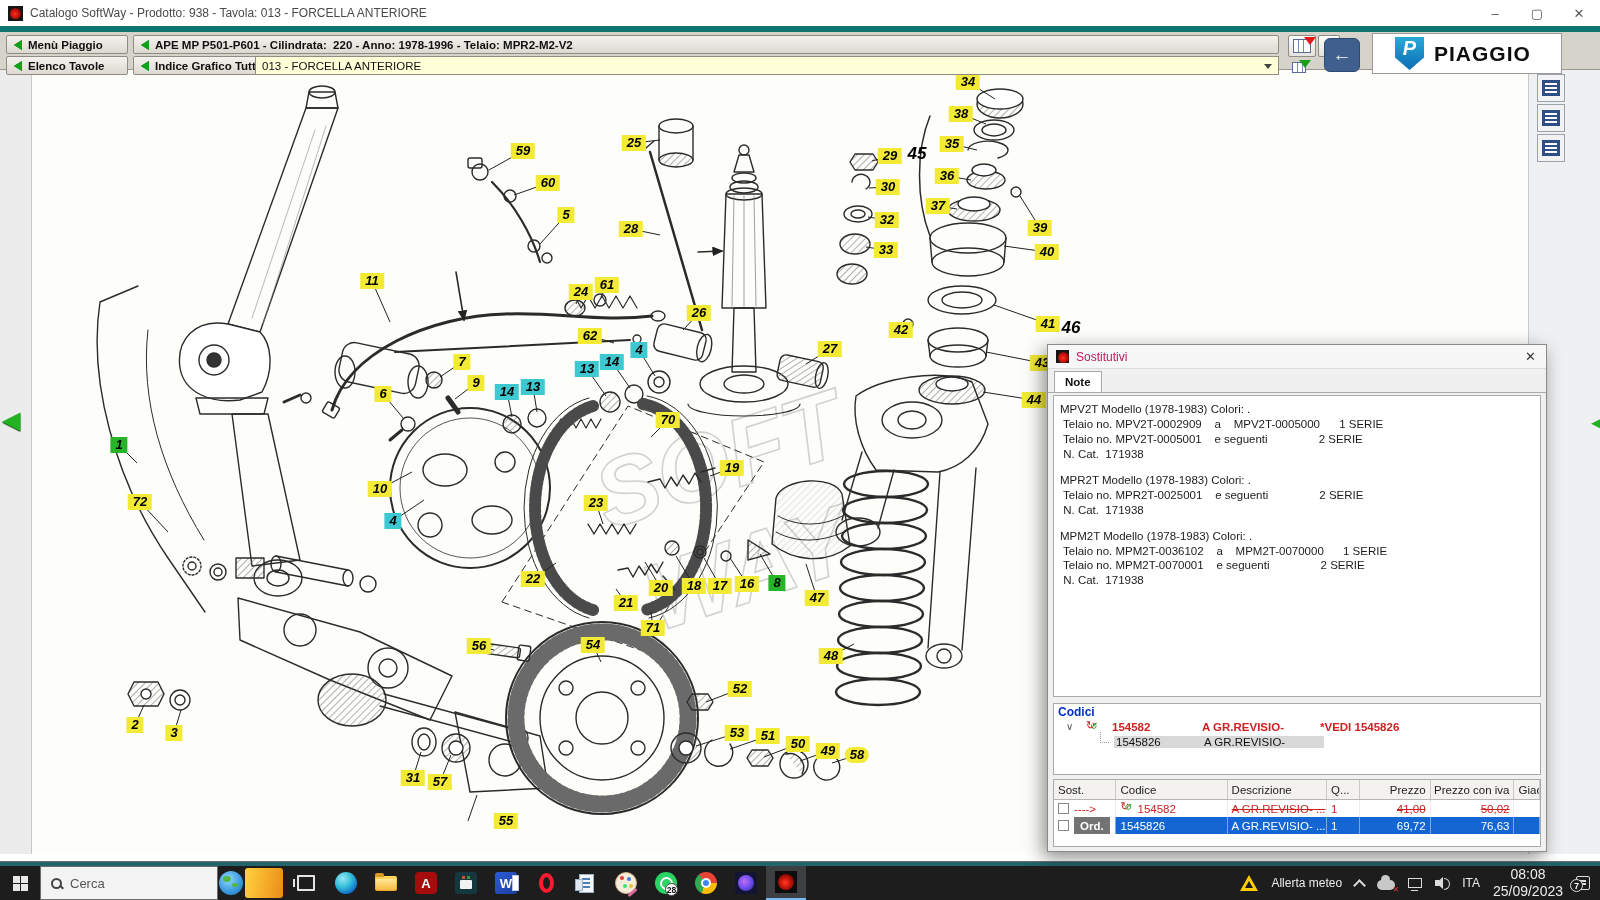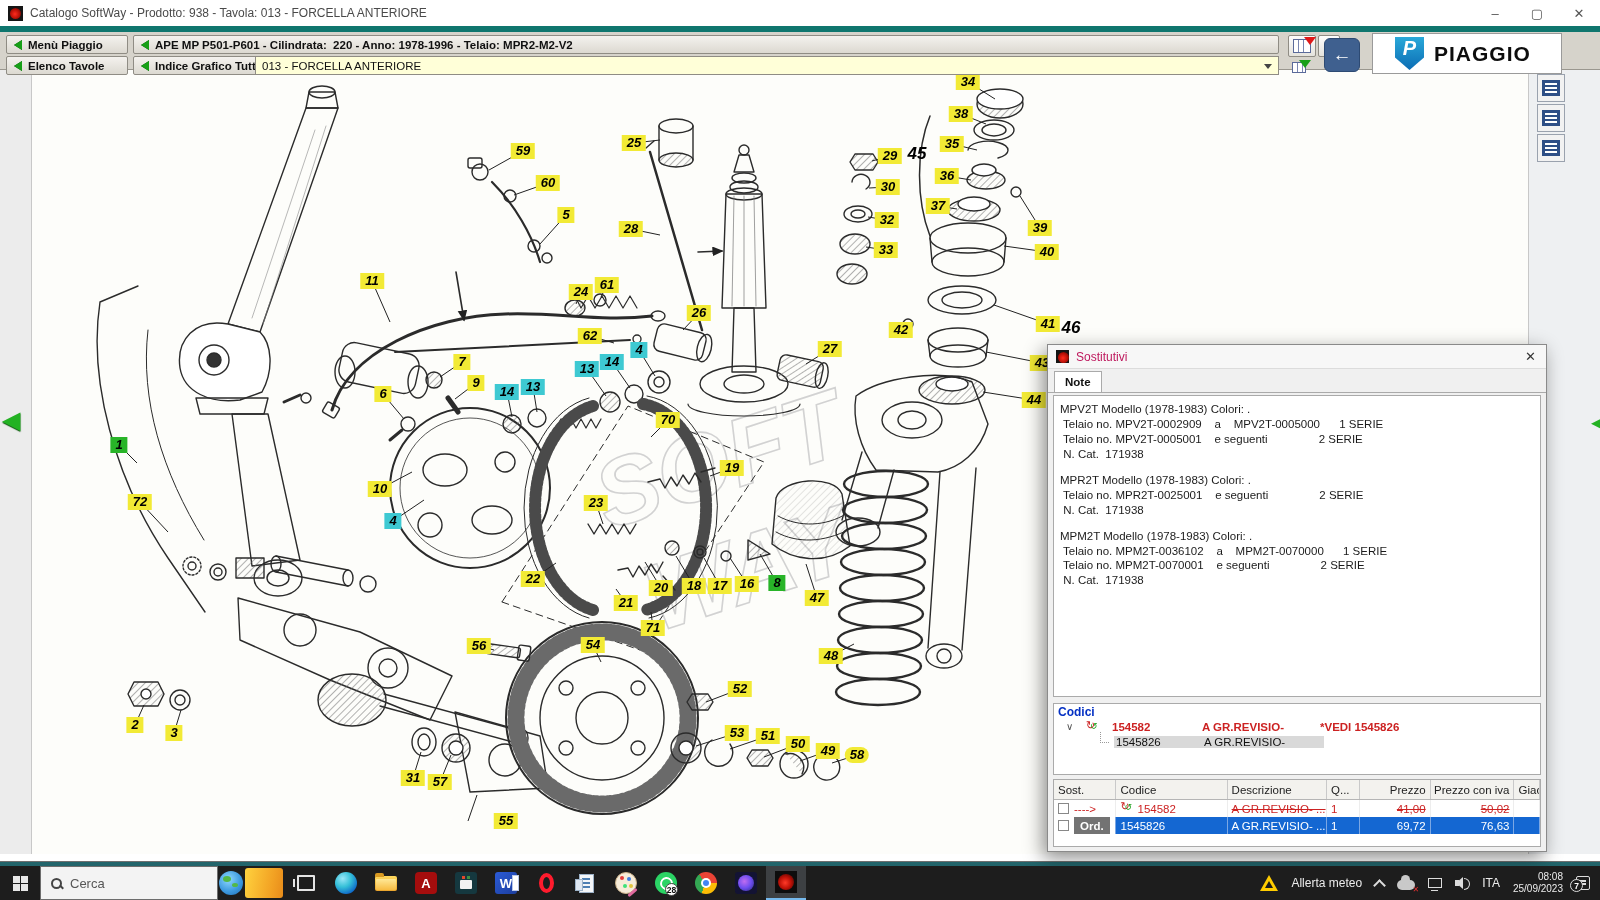--- a/index.html
+++ b/index.html
@@ -202,21 +202,21 @@
   .cloudx::before{content:"";position:absolute;left:4px;top:-5px;width:9px;height:9px;border-radius:50%;background:#c9c9c9;}
   .cloudx::after{content:"✕";position:absolute;right:-4px;bottom:-4px;color:#e23030;font-size:8px;font-weight:bold;}
   .neticon{position:relative;width:14px;height:10px;border:1.5px solid #dcdcdc;box-sizing:border-box;}
   .neticon::after{content:"";position:absolute;left:2px;bottom:-4px;width:7px;height:1.5px;background:#dcdcdc;}
   .volicon{position:relative;width:14px;height:12px;}
   .volicon::before{content:"";position:absolute;left:0;top:3px;width:4px;height:6px;background:#dcdcdc;}
   .volicon::after{content:"";position:absolute;left:1px;top:0;width:0;height:0;border-top:6px solid transparent;
       border-bottom:6px solid transparent;border-right:7px solid #dcdcdc;}
   .volarc{position:absolute;left:9px;top:1px;width:5px;height:10px;border:1.5px solid #dcdcdc;border-left:none;
       border-radius:0 6px 6px 0;}
-  .clock{color:#ececec;font-size:10px;text-align:right;line-height:1.2;}
+  .clock{color:#ececec;font-size:14px;text-align:center;line-height:1.2;}
   .notif{position:relative;width:14px;height:14px;border:1.5px solid #dcdcdc;border-radius:2px;box-sizing:border-box;}
   .notif::before{content:"";position:absolute;left:2px;top:3px;width:7px;height:1.5px;background:#dcdcdc;
       box-shadow:0 3px 0 #dcdcdc;}
   .notif .badge{left:-7px;bottom:-3px;right:auto;background:#1d1d1d;color:#fff;border-color:#dcdcdc;}
 </style>
 </head>
 <body>
 
 <div class="app">
 

